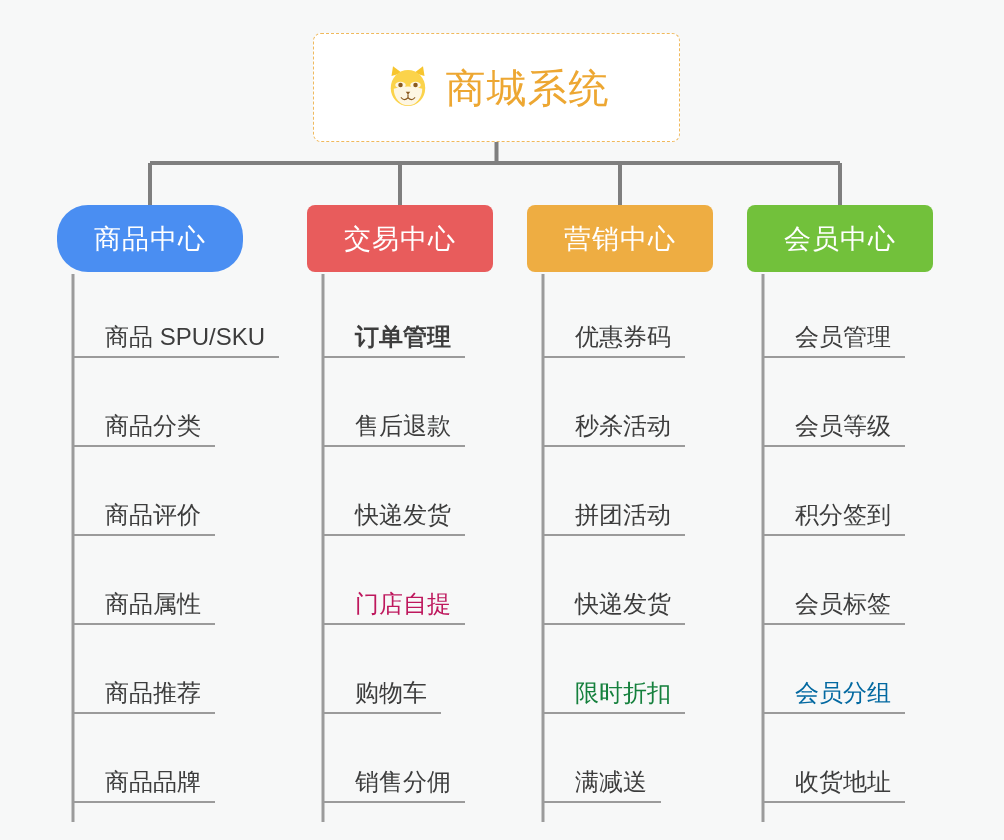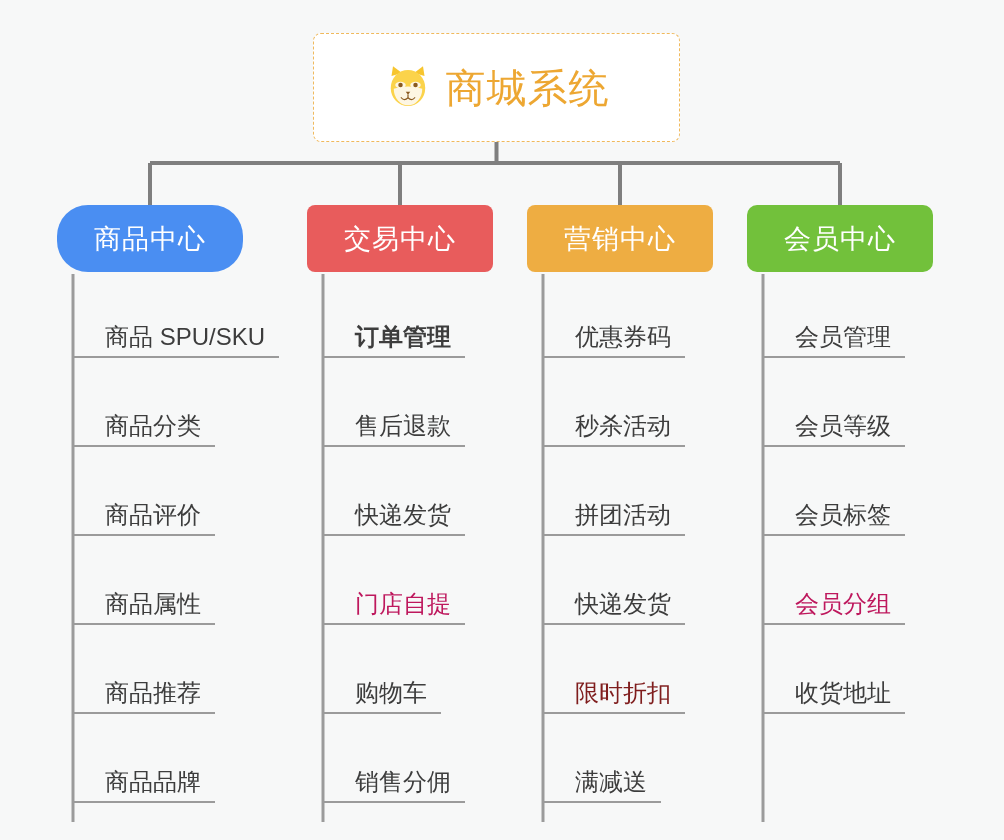--- a/index.html
+++ b/index.html
@@ -224,44 +224,47 @@
       <div class="leaf">
           <span class="leaf-label" style="border-bottom-color: rgb(155, 155, 155); color: rgb(61, 61, 61);">秒杀活动</span>
         </div>
       <div class="leaf">
           <span class="leaf-label" style="border-bottom-color: rgb(155, 155, 155); color: rgb(61, 61, 61);">拼团活动</span>
         </div>
       <div class="leaf">
           <span class="leaf-label" style="border-bottom-color: rgb(155, 155, 155); color: rgb(61, 61, 61);">快递发货</span>
         </div>
       <div class="leaf">
-          <span class="leaf-label" style="border-bottom-color: rgb(155, 155, 155); color: #7f1d1d; text-align: center;">限时折扣</span>
+          <span class="leaf-label" style="border-bottom-color: rgb(155, 155, 155); color: #15803d; text-align: center;">限时折扣</span>
         </div>
       <div class="leaf">
           <span class="leaf-label" style="border-bottom-color: rgb(155, 155, 155); color: rgb(61, 61, 61);">满减送</span>
         </div>
     </div>
   </div>
 
   <div class="column col-3">
-    <div class="cat-box" style="background: rgb(114, 193, 59); border-radius: 10px;">
+    <div class="cat-box" style="background: rgb(114, 193, 59);">
       <span>会员中心</span>
     </div>
     <div class="items">
       <div class="leaf">
           <span class="leaf-label" style="border-bottom-color: rgb(155, 155, 155); color: rgb(61, 61, 61);">会员管理</span>
         </div>
       <div class="leaf">
           <span class="leaf-label" style="border-bottom-color: rgb(155, 155, 155); color: rgb(61, 61, 61);">会员等级</span>
         </div>
       <div class="leaf">
+          <span class="leaf-label" style="border-bottom-color: rgb(155, 155, 155); color: rgb(61, 61, 61);">积分签到</span>
+        </div>
+      <div class="leaf">
           <span class="leaf-label" style="border-bottom-color: rgb(155, 155, 155); color: rgb(61, 61, 61);">会员标签</span>
         </div>
       <div class="leaf">
-          <span class="leaf-label" style="border-bottom-color: rgb(155, 155, 155); color: #be185d;">会员分组</span>
+          <span class="leaf-label" style="border-bottom-color: rgb(155, 155, 155); color: #0369a1;">会员分组</span>
         </div>
       <div class="leaf">
           <span class="leaf-label" style="border-bottom-color: rgb(155, 155, 155); color: rgb(61, 61, 61);">收货地址</span>
         </div>
     </div>
   </div>
 
 </div>
 
 </body></html>

